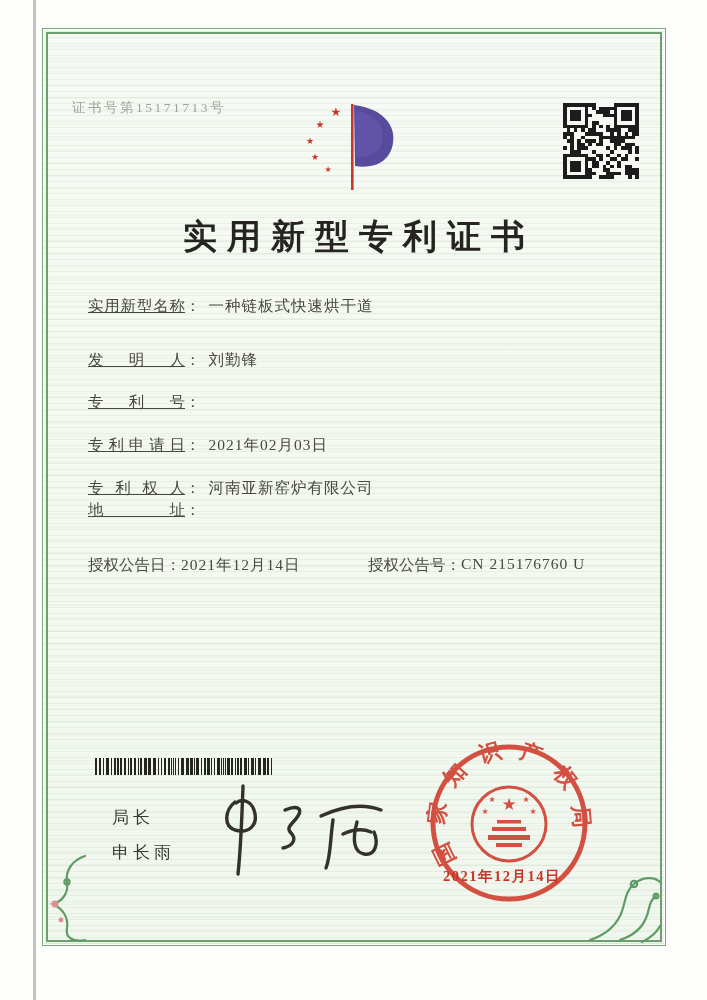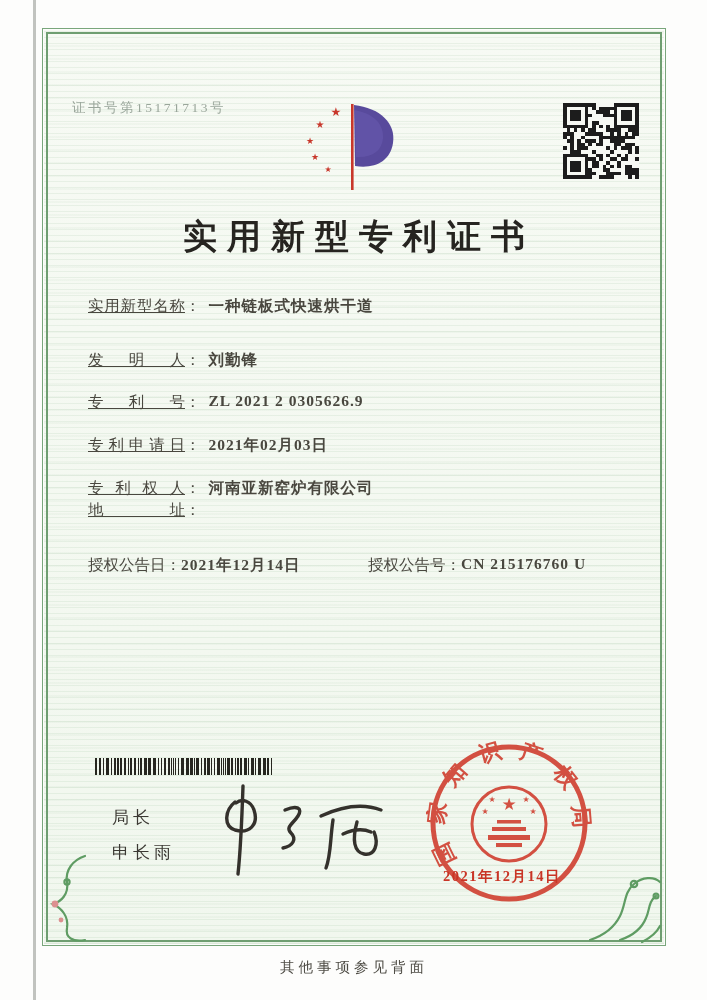--- a/index.html
+++ b/index.html
@@ -21,21 +21,21 @@
   .cert-no{position:absolute;left:72px;top:99px;font-size:13.5px;letter-spacing:2.5px;color:#9aa69b;}
   .logo{position:absolute;left:292px;top:96px;width:125px;height:100px;}
   .qr{position:absolute;left:563px;top:103px;width:76px;height:76px;display:grid;grid-template-columns:repeat(21,1fr);grid-auto-rows:1fr;background:#f6f8f3;}
   .qr i{display:block;}
   .qr i.d{background:#1c1c1c;}
   .title{position:absolute;left:42px;top:214px;width:624px;margin:0;text-align:center;
     font-size:34px;font-weight:700;letter-spacing:10px;text-indent:10px;color:#262420;}
   .frow{position:absolute;left:88px;font-size:15.5px;color:#49473f;display:flex;white-space:nowrap;}
   .flabel{display:inline-block;width:97px;text-align:justify;text-align-last:justify;text-decoration:underline;}
   .fcolon{margin-right:8px;}
-  .fvalue{letter-spacing:1px;font-weight:bold;}
+  .fvalue{letter-spacing:1px;}
   .grant-group{display:flex;white-space:nowrap;text-align:center;}
   .paras{position:absolute;left:88px;top:585px;width:534px;font-size:14.5px;line-height:1.85;color:#514f48;text-align:justify;}
   .paras p{margin:0;text-indent:2em;}
   .barcode{position:absolute;left:95px;top:758px;width:182px;height:17px;font-size:0;}
   .barcode i{display:inline-block;height:100%;background:#26261f;vertical-align:top;}
   .signer-title{position:absolute;left:112px;top:806px;font-size:17px;letter-spacing:4px;color:#3b3933;}
   .signer-name{position:absolute;left:112px;top:841px;font-size:17px;letter-spacing:4px;color:#3b3933;}
   .signature{position:absolute;left:205px;top:780px;width:198px;height:102px;}
   .seal{position:absolute;left:426px;top:740px;width:166px;height:166px;}
   .seal-date{position:absolute;left:443px;top:867px;font-size:14.5px;letter-spacing:1.5px;color:#c93526;font-weight:600;}
@@ -541,21 +541,20 @@
       <span class="fvalue">一种链板式快速烘干道</span>
   </div>
   <div class="frow" style="top:350px">
     <span class="flabel">发明人</span>
       <span class="fcolon">：</span>
       <span class="fvalue">刘勤锋</span>
   </div>
   <div class="frow" style="top:392px">
     <span class="flabel">专利号</span>
       <span class="fcolon">：</span>
-      <span class="fvalue">ZL 2021 2 0305626.9</span>
   </div>
   <div class="frow" style="top:435px">
     <span class="flabel">专利申请日</span>
       <span class="fcolon">：</span>
       <span class="fvalue">2021年02月03日</span>
   </div>
   <div class="frow" style="top:478px">
     <span class="flabel">专利权人</span>
       <span class="fcolon">：</span>
       <span class="fvalue">河南亚新窑炉有限公司</span>
@@ -616,15 +615,14 @@
       <g fill="#cf3a2b">
         <rect x="71" y="80" width="24" height="3.5"></rect>
         <rect x="66" y="87" width="34" height="4"></rect>
         <rect x="62" y="95" width="42" height="5"></rect>
         <rect x="70" y="103" width="26" height="4"></rect>
       </g>
     </g>
   </svg>
   <div class="seal-date">2021年12月14日</div>
 
-  <div class="back-note">其他事项参见背面</div>
 
 </div>
 
 </body></html>

